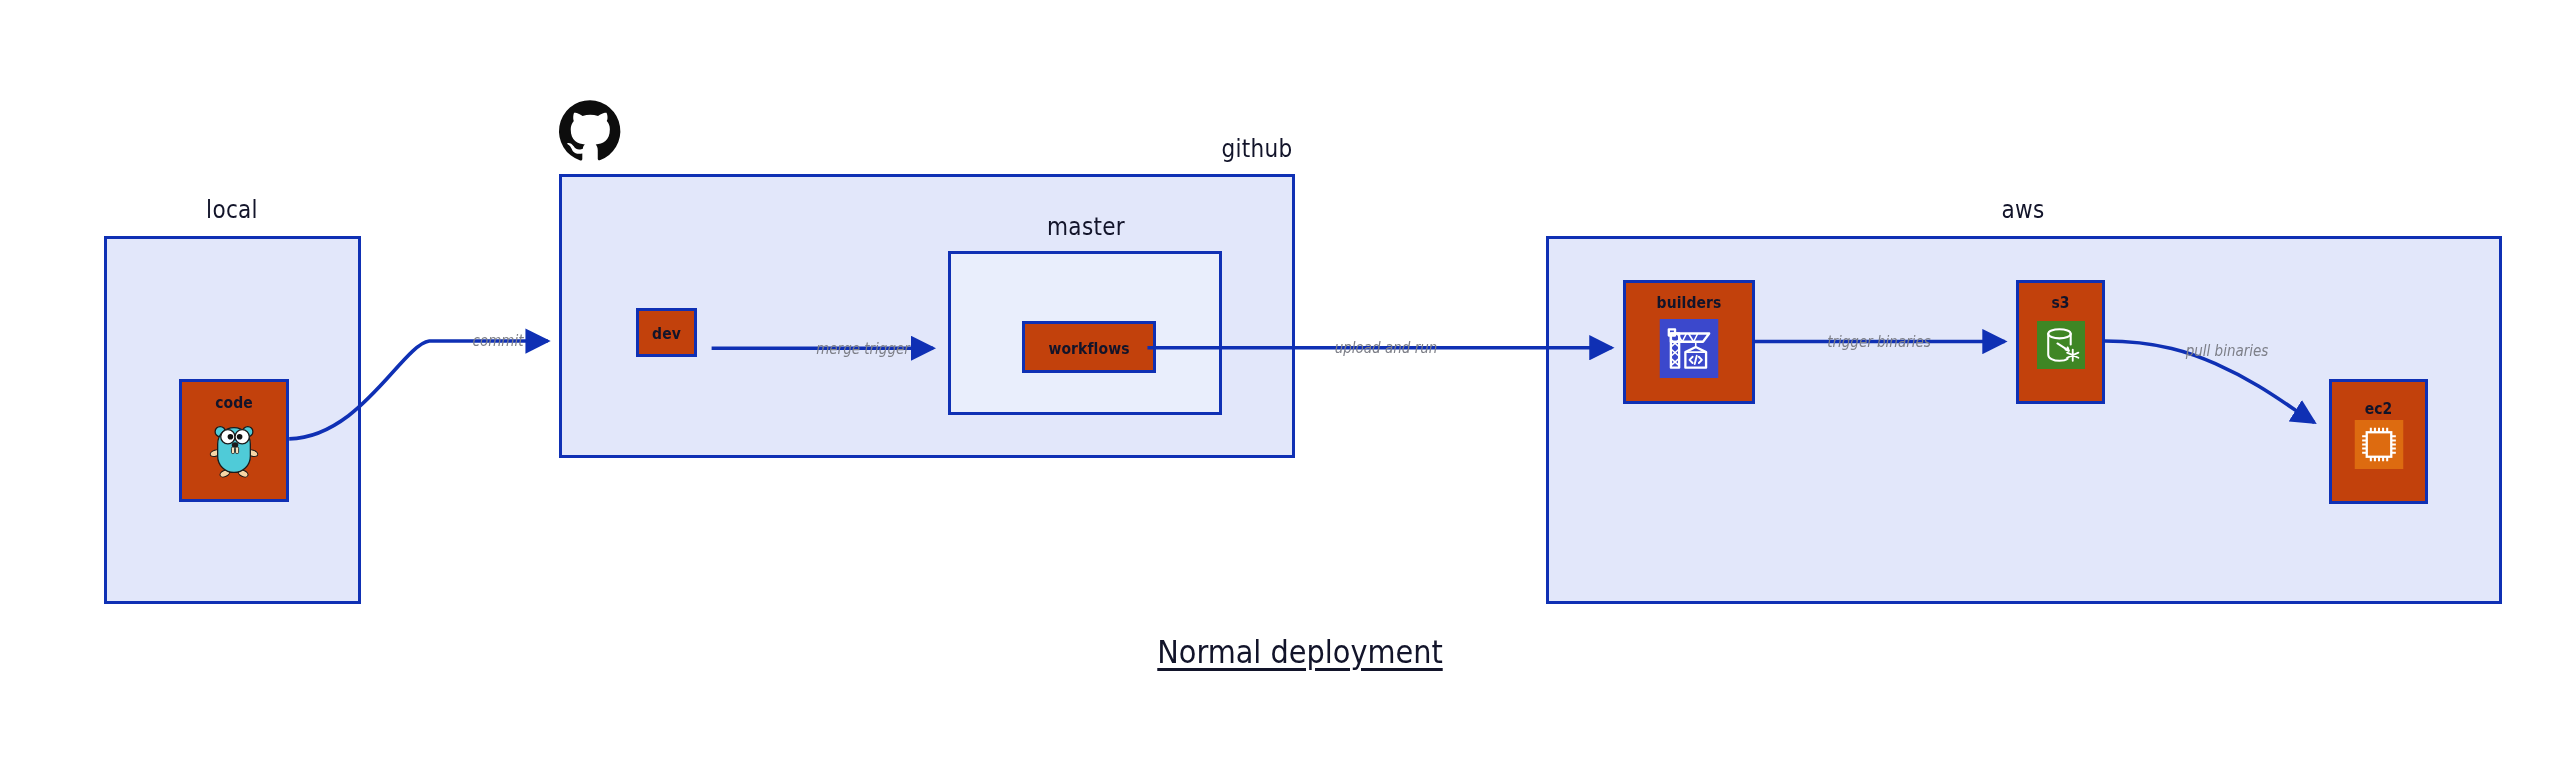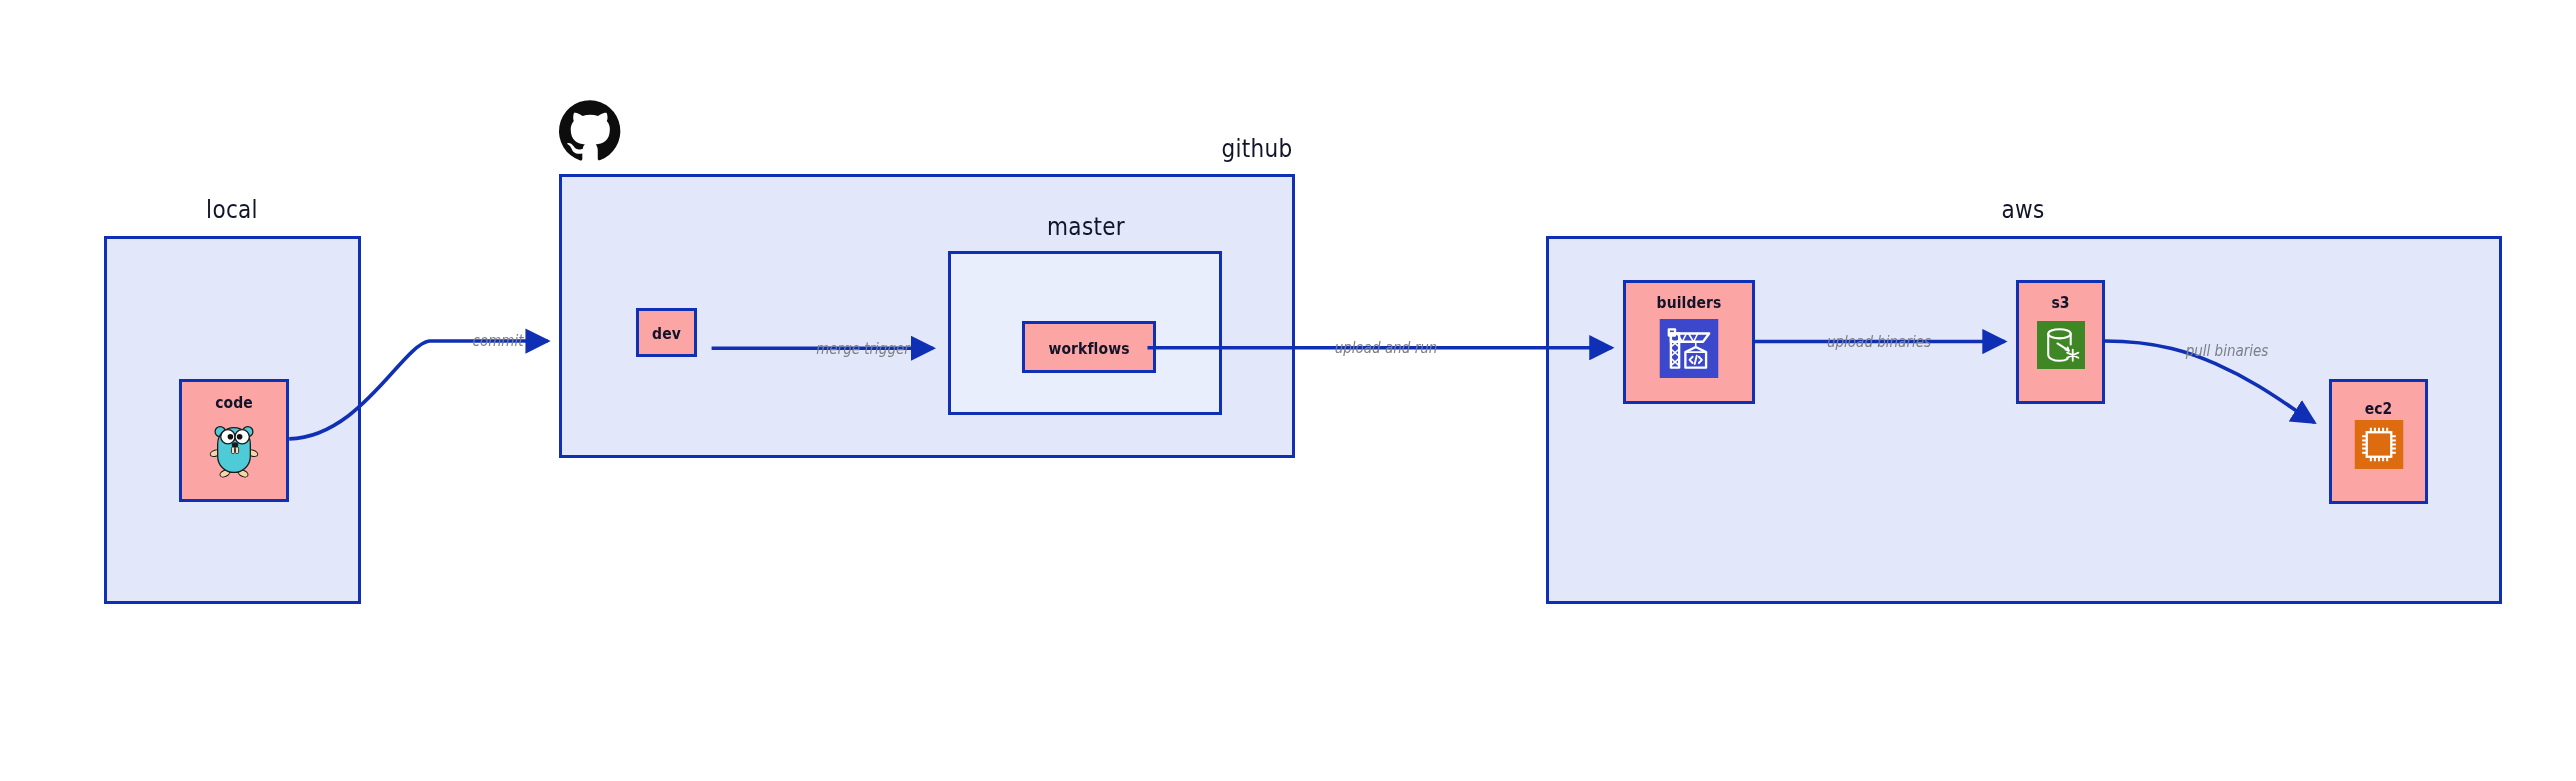--- a/index.html
+++ b/index.html
@@ -40,21 +40,21 @@
   .subgroup {
     position: absolute;
     background: #e9eefc;
     border: 3.1px solid #0f30b4;
     box-sizing: border-box;
   }
 
   
   .node {
     position: absolute;
-    background: #fca5a5;
+    background: #c2410c;
     border: 3.1px solid #0f30b4;
     box-sizing: border-box;
   }
   .node-label {
     position: absolute;
     left: 0;
     right: 0;
     text-align: center;
     color: #12142a;
     font-weight: 700;
@@ -255,18 +255,19 @@
         0-1.3 0.5-2.4 1.2-3.2-0.1-0.3-0.5-1.5 0.1-3.2 0 0 1-0.3 3.3 1.2a11.5 11.5 0 0 1 6 0
         c2.3-1.5 3.3-1.2 3.3-1.2 0.7 1.7 0.3 2.9 0.1 3.2 0.8 0.8 1.2 1.9 1.2 3.2
         0 4.6-2.8 5.6-5.5 5.9 0.4 0.4 0.8 1.1 0.8 2.2 0 1.6 0 2.9 0 3.3 0 0.3 0.2 0.7 0.8 0.6
         A12 12 0 0 0 12 0.3z"></path>
     </g>
   </svg>
 
   <div class="edge-label" style="left:456px; top:341px;margin-left:42px;">commit</div>
   <div class="edge-label" style="left:863px; top:349px;">merge trigger</div>
   <div class="edge-label" style="left:1386px; top:348px;">upload and run</div>
-  <div class="edge-label" style="left:1879px; top:342px;">upload binaries</div>
+  <div class="edge-label" style="left:1879px; top:342px;">trigger binaries</div>
   <div class="edge-label" style="left:2227px; top:351px;">pull binaries</div>
 
+  <div id="diagram-title" style="left:1300px; top:633px;">Normal deployment</div>
 
 </div>
 
 
 </body></html>

